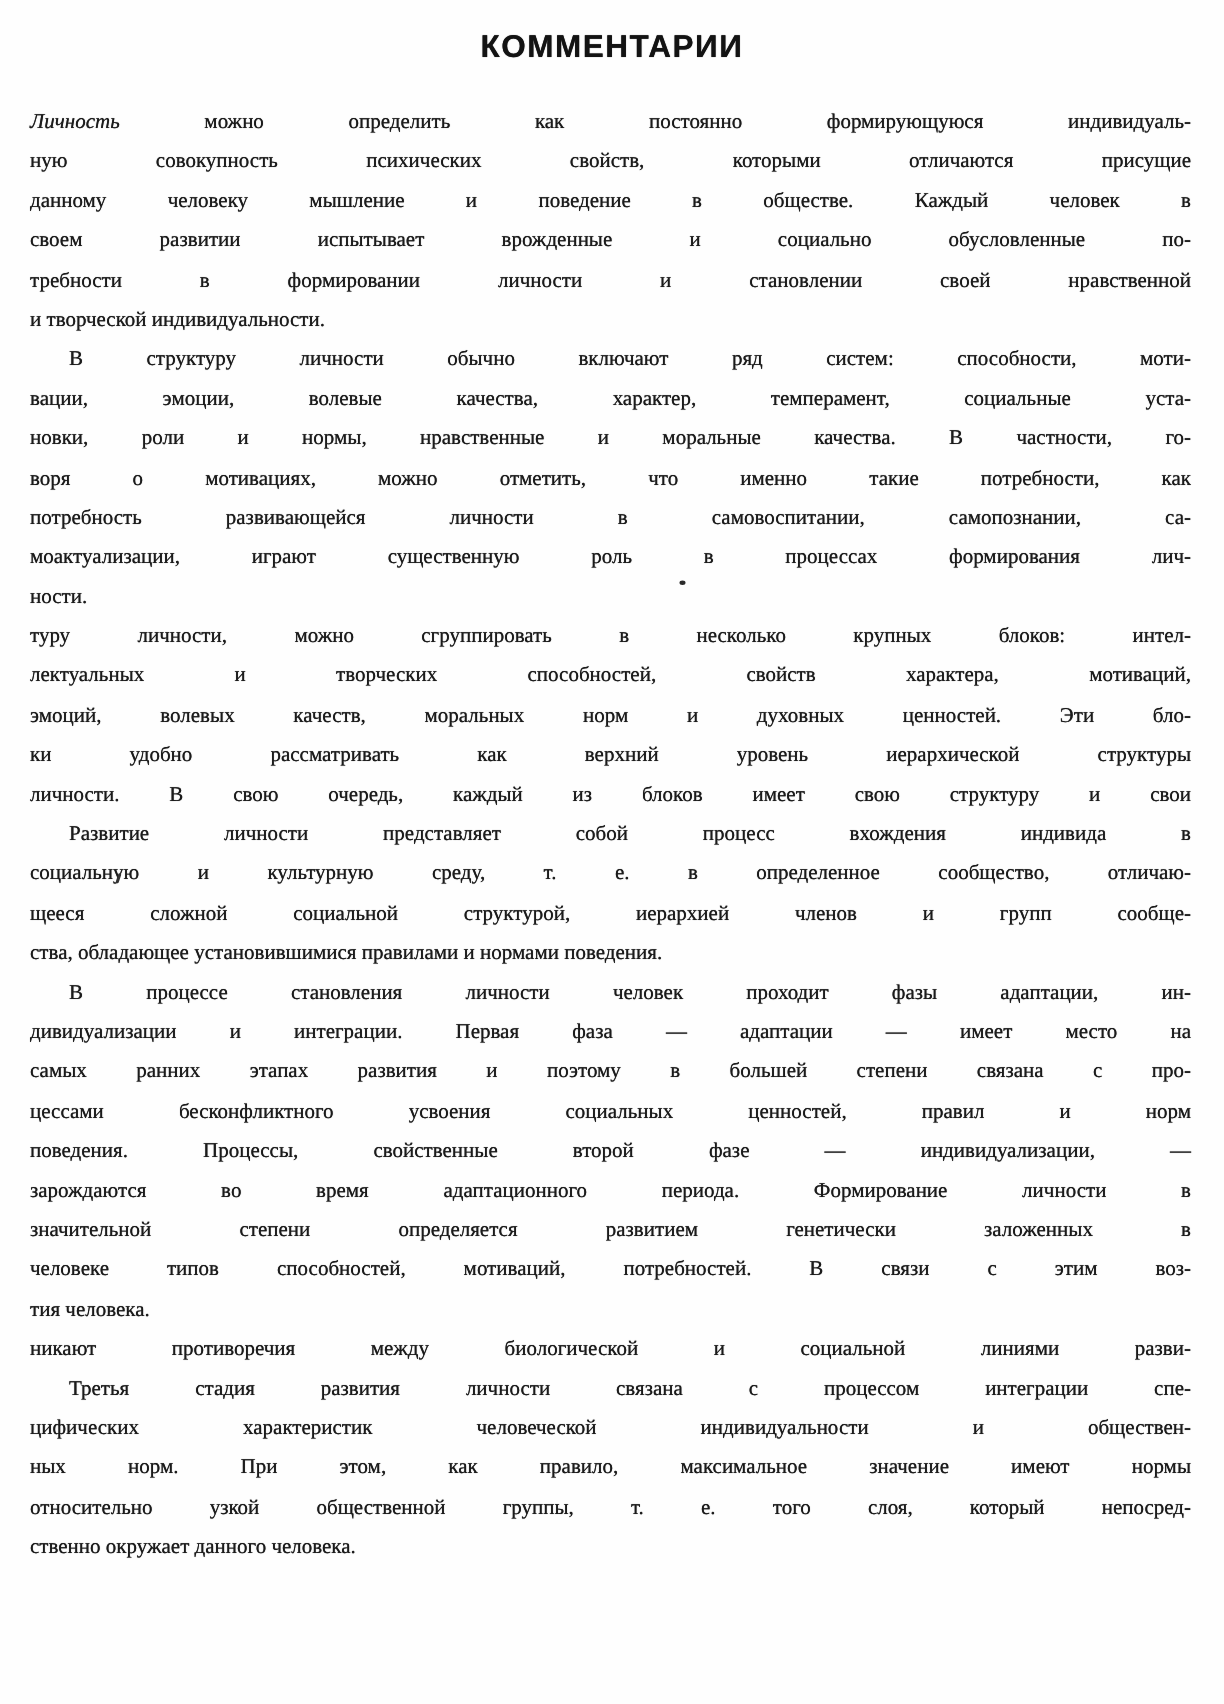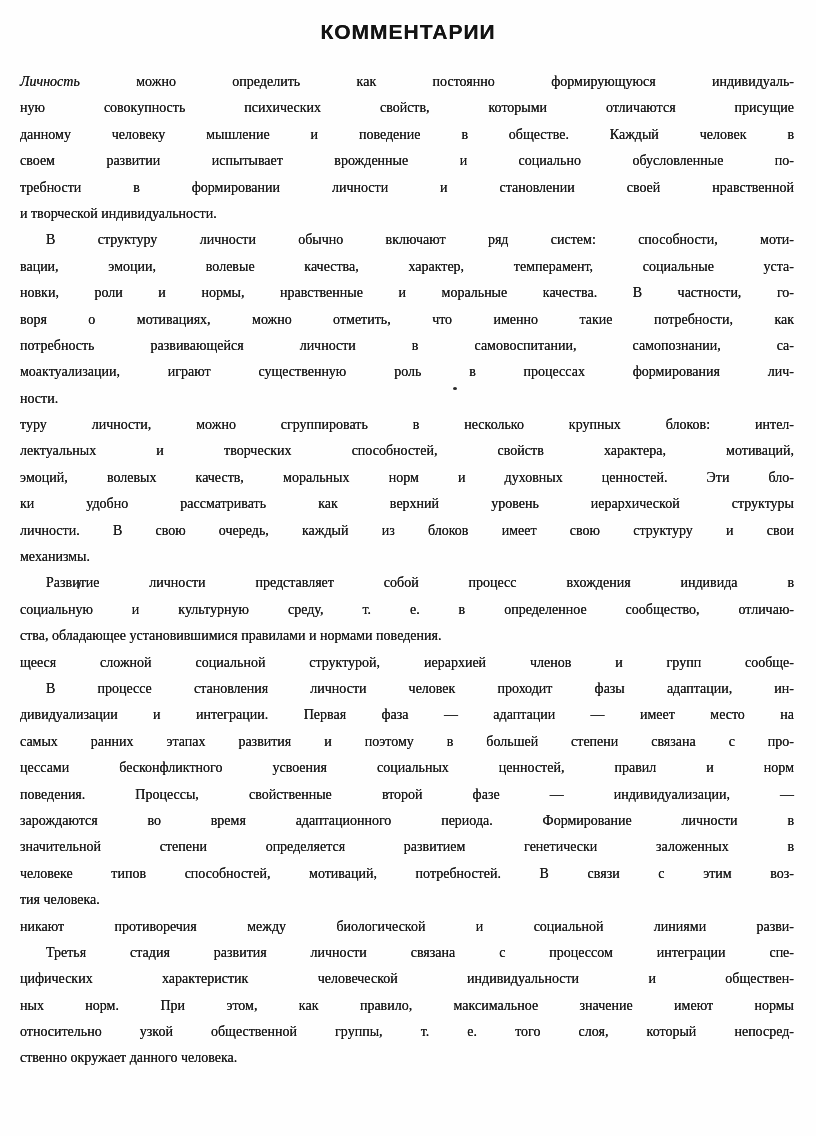--- a/index.html
+++ b/index.html
@@ -84,25 +84,24 @@
       <div class="line">новки, роли и нормы, нравственные и моральные качества. В частности, го-</div>
       <div class="line">воря о мотивациях, можно отметить, что именно такие потребности, как</div>
       <div class="line">потребность развивающейся личности в самовоспитании, самопознании, са-</div>
       <div class="line">моактуализации, играют существенную роль в процессах формирования лич-</div>
       <div class="line last">ности.</div>
       <div class="line">туру личности, можно сгруппировать в несколько крупных блоков: интел-</div>
       <div class="line">лектуальных и творческих способностей, свойств характера, мотиваций,</div>
       <div class="line">эмоций, волевых качеств, моральных норм и духовных ценностей. Эти бло-</div>
       <div class="line">ки удобно рассматривать как верхний уровень иерархической структуры</div>
       <div class="line">личности. В свою очередь, каждый из блоков имеет свою структуру и свои</div>
-      <div class="line last">механизмы.</div>
       <div class="line indent">Развитие личности представляет собой процесс вхождения индивида в</div>
       <div class="line">социальную и культурную среду, т. е. в определенное сообщество, отличаю-</div>
+      <div class="line">щееся сложной социальной структурой, иерархией членов и групп сообще-</div>
       <div class="line last">ства, обладающее установившимися правилами и нормами поведения.</div>
-      <div class="line">щееся сложной социальной структурой, иерархией членов и групп сообще-</div>
       <div class="line indent">В процессе становления личности человек проходит фазы адаптации, ин-</div>
       <div class="line">дивидуализации и интеграции. Первая фаза — адаптации — имеет место на</div>
       <div class="line">самых ранних этапах развития и поэтому в большей степени связана с про-</div>
       <div class="line">цессами бесконфликтного усвоения социальных ценностей, правил и норм</div>
       <div class="line">поведения. Процессы, свойственные второй фазе — индивидуализации, —</div>
       <div class="line">зарождаются во время адаптационного периода. Формирование личности в</div>
       <div class="line">значительной степени определяется развитием генетически заложенных в</div>
       <div class="line">человеке типов способностей, мотиваций, потребностей. В связи с этим воз-</div>
       <div class="line last">тия человека.</div>
       <div class="line">никают противоречия между биологической и социальной линиями разви-</div>

